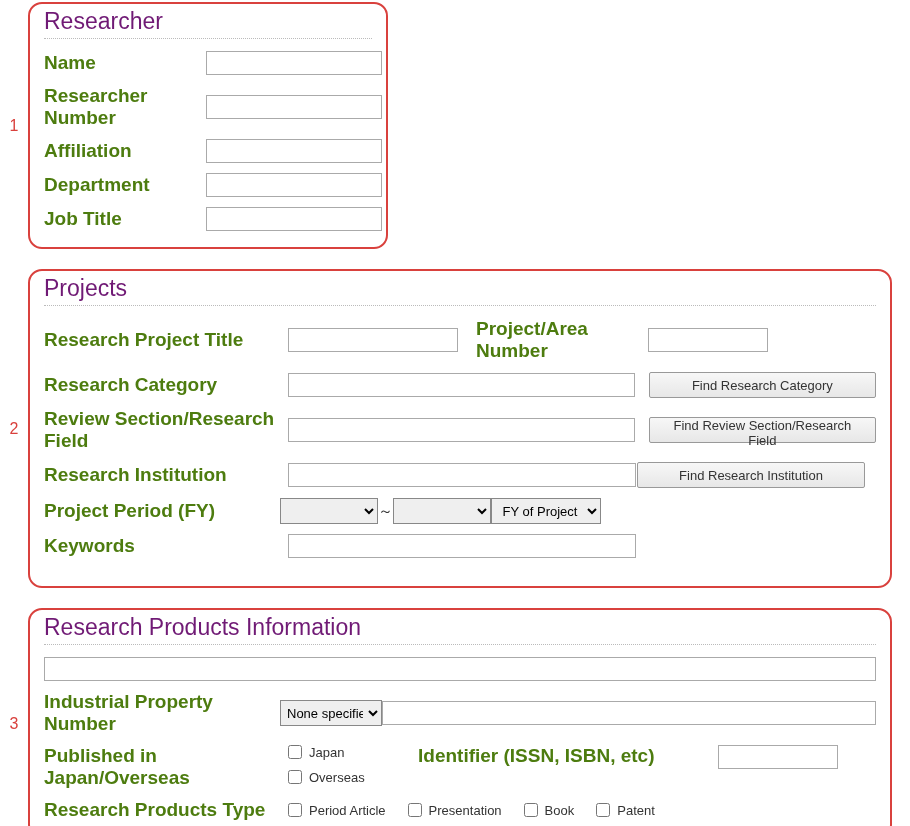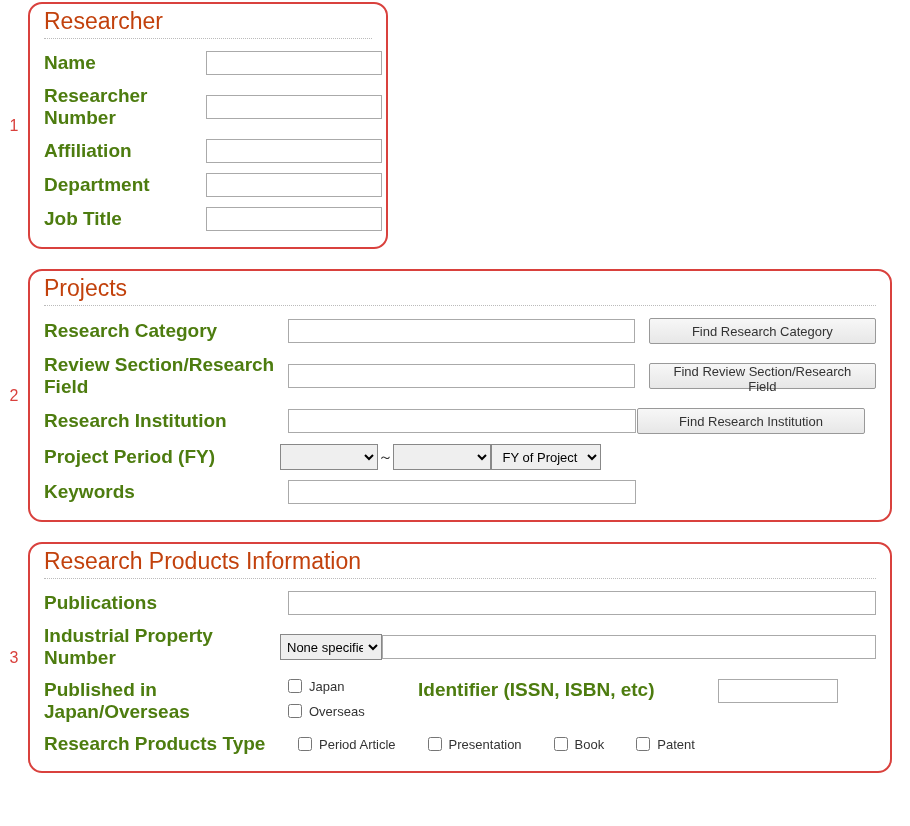--- a/index.html
+++ b/index.html
@@ -29,21 +29,21 @@
     border: 2px solid #d9413d;
     border-radius: 14px;
     padding: 4px 14px 14px 14px;
   }
   .panel-narrow { width: 360px; flex: 0 0 360px; }
   .panel-full  { width: 864px; flex: 0 0 864px; }
   h2.section-title {
     margin: 0 0 2px 0;
     font-weight: 400;
     font-size: 23px;
-    color: #c2410c;
+    color: #701a75;
     font-family: "Segoe UI", Meiryo, Arial, sans-serif;
   }
   .hr {
     border-top: 1px dotted #bbb;
     margin: 3px 0 12px 0;
   }
   .form-row {
     display: flex;
     align-items: center;
     margin-bottom: 10px;
@@ -115,20 +115,26 @@
     </div>
   </div>
 </div>
 
 <div class="annot-row">
   <div class="annot-num">2</div>
   <div class="panel panel-full">
     <h2 class="section-title">Projects</h2>
     <div class="hr"></div>
 
+    <div class="form-row">
+      <div class="label lbl-244">Research Project Title</div>
+      <input class="input" style="width: 170px;">
+      <div class="label" style="margin-left:18px;width:172px">Project/Area Number</div>
+      <input class="input" style="width: 120px;">
+    </div>
 
     <div class="form-row">
       <div class="label lbl-244">Research Category</div>
       <input class="input" style="width: 348px;">
       <button class="btn" style="margin-left:14px;width:228px">Find Research Category</button>
     </div>
 
     <div class="form-row">
       <div class="label lbl-244">Review Section/Research Field</div>
       <input class="input" style="width: 348px;">
@@ -142,35 +148,34 @@
     </div>
 
     <div class="form-row gap8">
       <div class="label lbl-244" style="margin-right:-8px">Project Period (FY)</div>
       <select class="select" style="width:98px"><option></option></select>
       <span>～</span>
       <select class="select" style="width:98px"><option></option></select>
       <select class="select" style="width:110px"><option>FY of Project</option></select>
     </div>
 
-    <div class="form-row" style="margin-bottom:2px">
+    <div class="form-row" style="margin-bottom:14px">
       <div class="label lbl-244">Keywords</div>
       <input class="input" style="width: 348px;">
     </div>
   </div>
 </div>
 
 <div class="annot-row" style="margin-bottom:0">
   <div class="annot-num">3</div>
   <div class="panel panel-full">
     <h2 class="section-title">Research Products Information</h2>
     <div class="hr"></div>
 
     <div class="form-row">
-      <div class="label lbl-244">Publications</div>
       <input class="input" style="flex: 1 1 0%;">
     </div>
 
     <div class="form-row gap8">
       <div class="label lbl-244" style="margin-right:-8px">Industrial Property Number</div>
       <select class="select" style="width:102px"><option>None specified</option></select>
       <input class="input" style="flex: 1 1 0%;">
     </div>
 
     <div class="form-row" style="align-items:flex-start">
@@ -182,21 +187,21 @@
         </label>
         <label class="cb-row">
           <input type="checkbox" style="">
           <span>Overseas</span>
         </label>
       </div>
       <div class="label" style="width:300px">Identifier (ISSN, ISBN, etc)</div>
       <input class="input" style="width: 120px;">
     </div>
 
-    <div class="form-row" style="margin-bottom:2px;gap:32px">
+    <div class="form-row" style="margin-bottom:2px;gap:22px">
       <div class="label lbl-244" style="margin-right:-22px">Research Products Type</div>
       <label class="cb-row">
         <input type="checkbox" style="">
         <span>Period Article</span>
       </label>
       <label class="cb-row">
         <input type="checkbox" style="">
         <span>Presentation</span>
       </label>
       <label class="cb-row">

